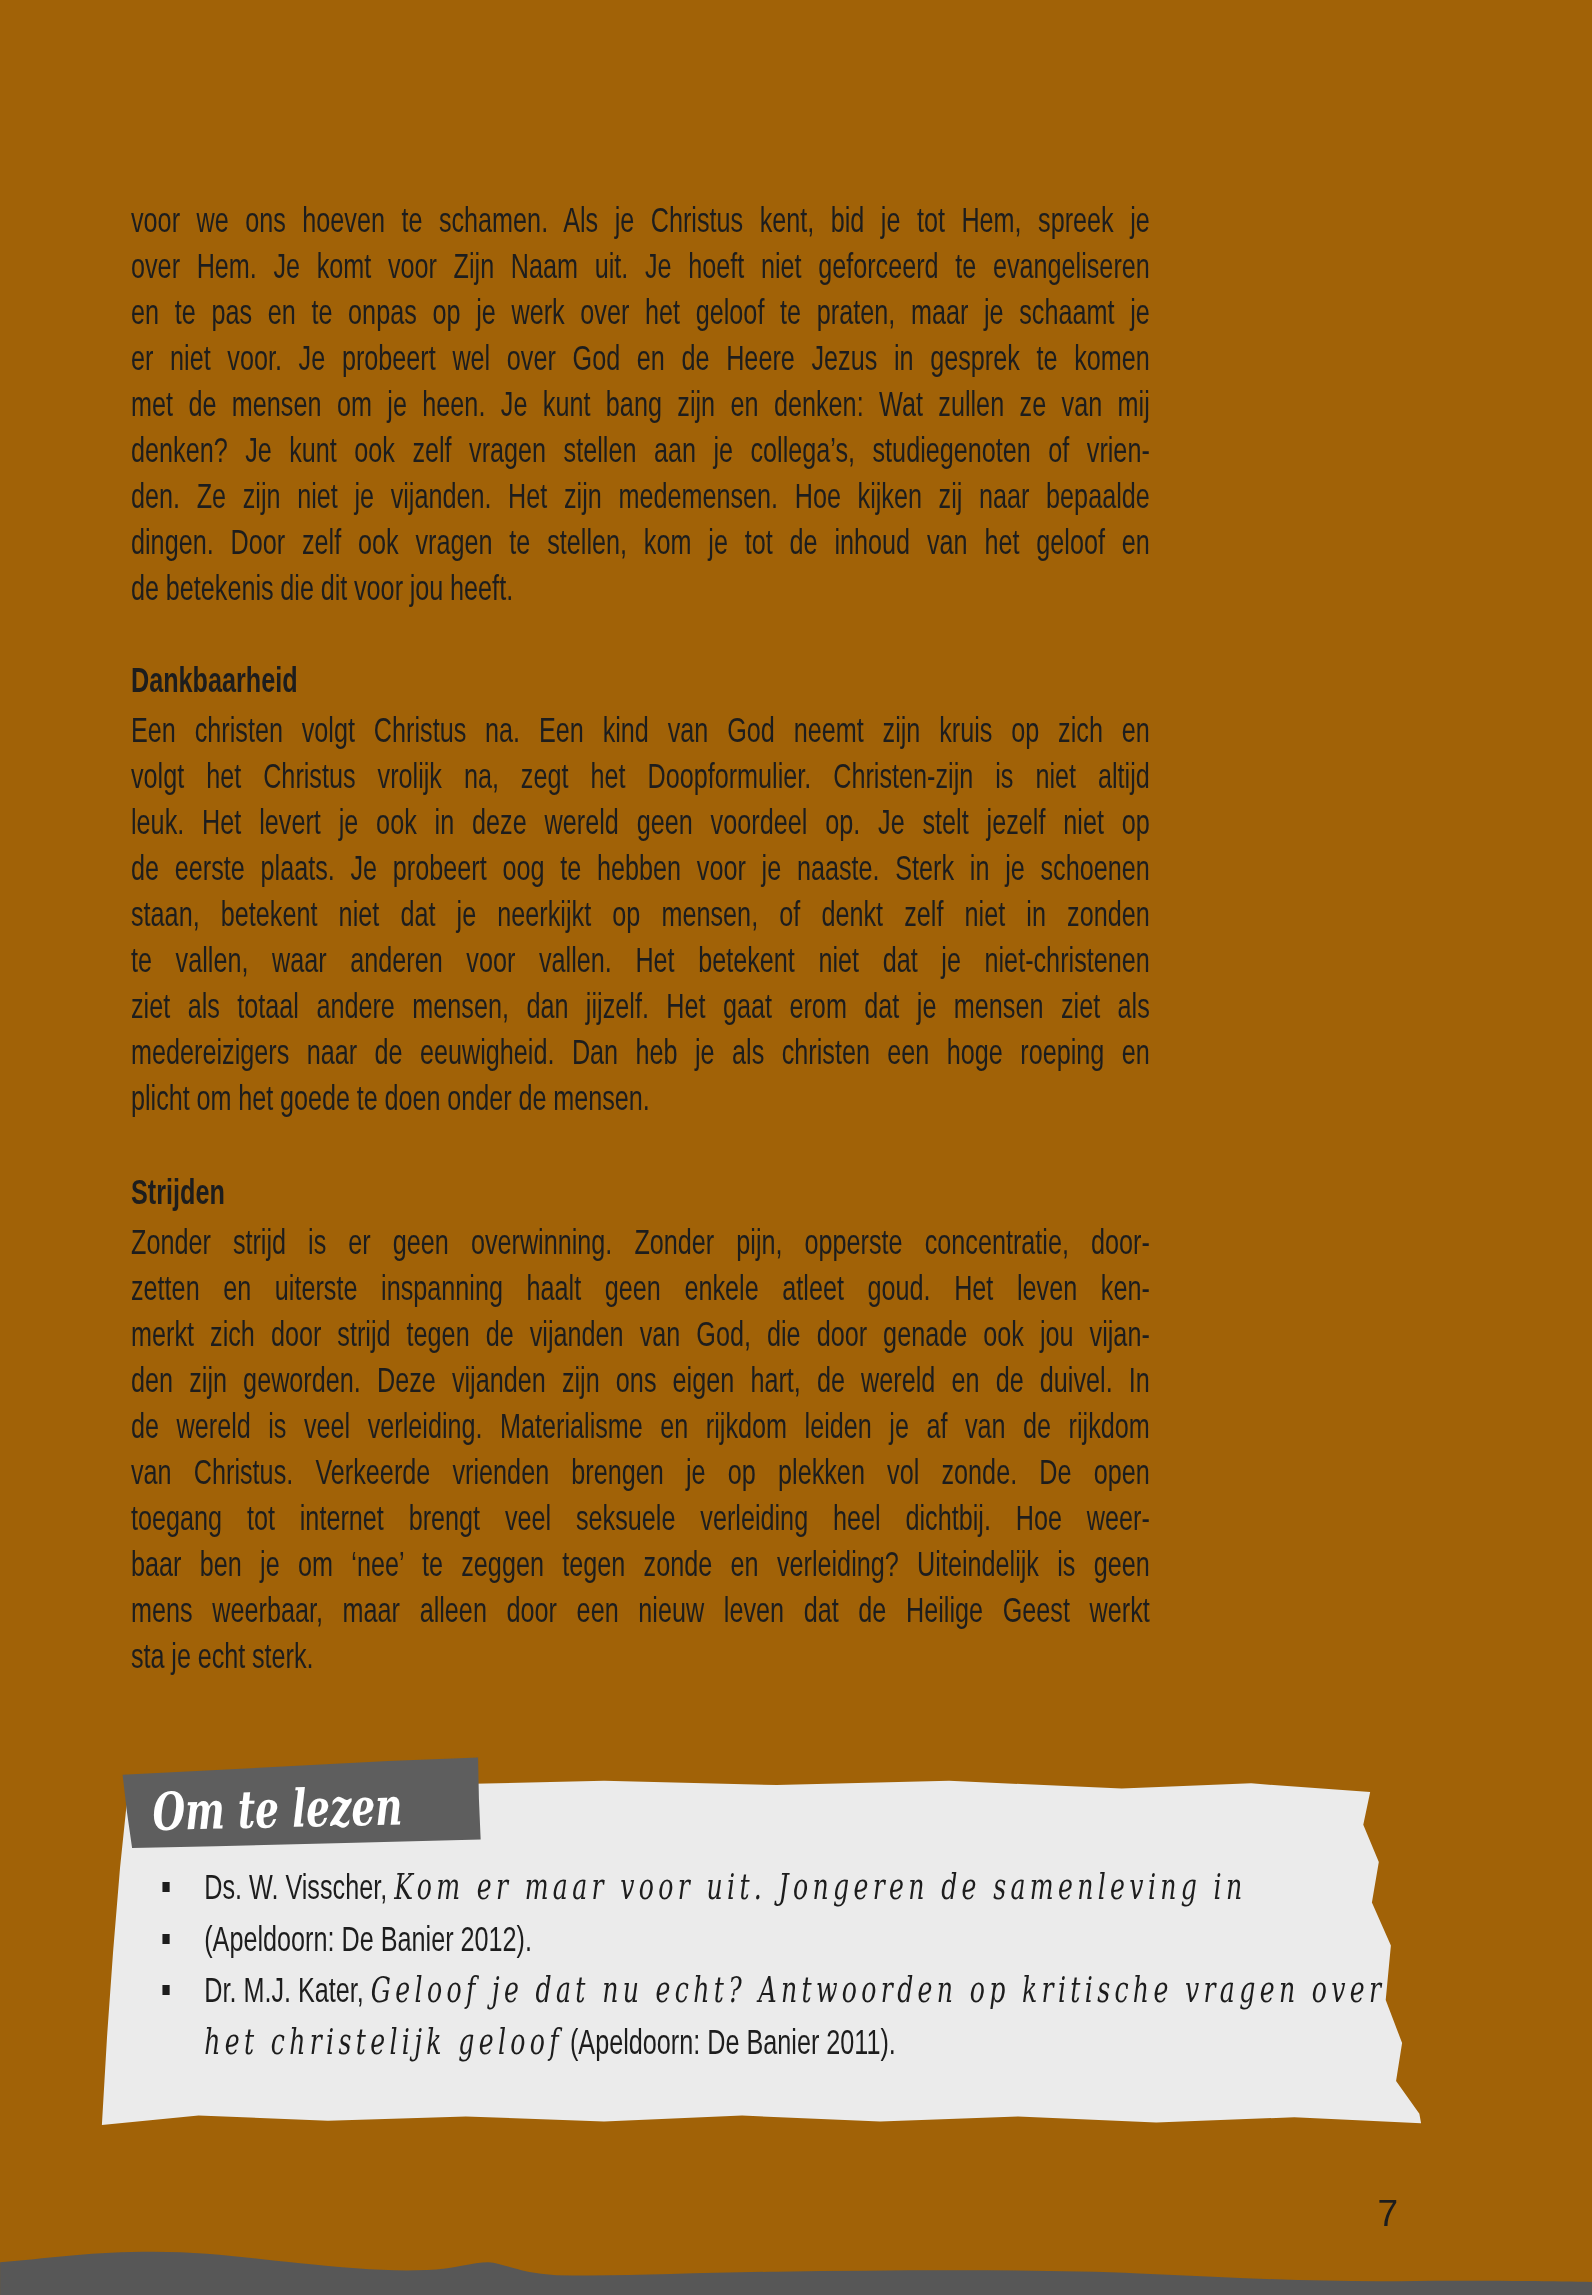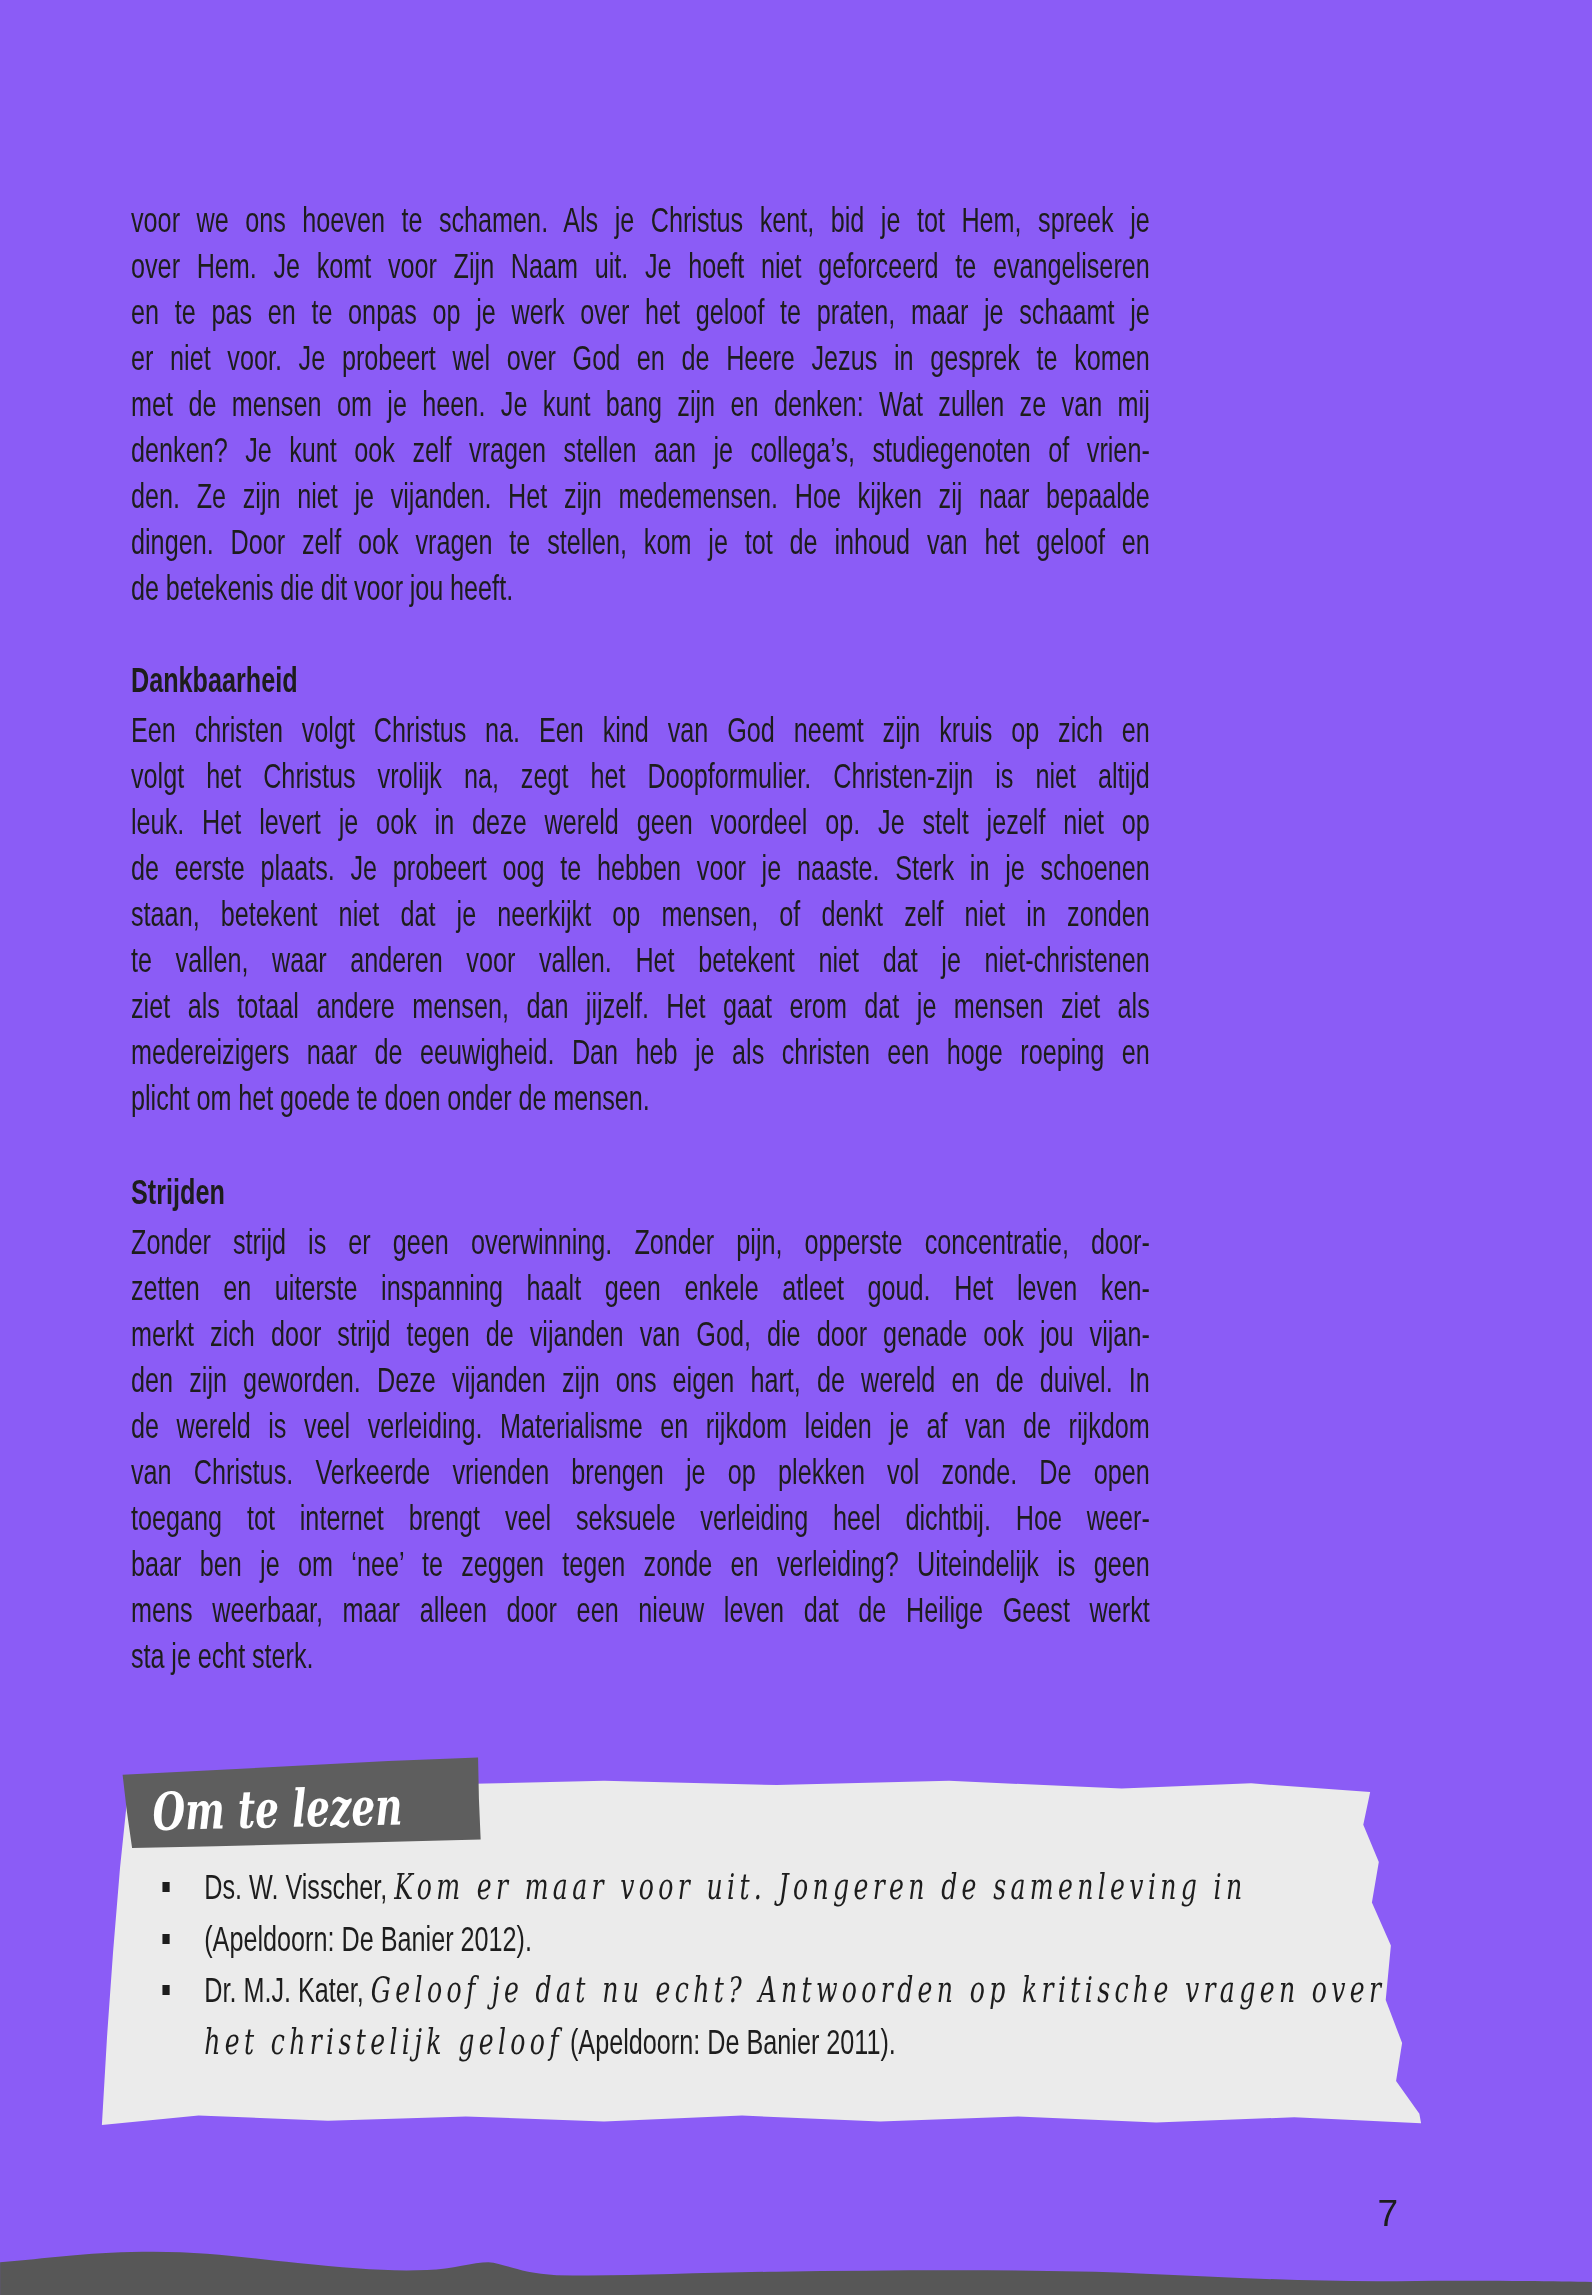--- a/index.html
+++ b/index.html
@@ -1,20 +1,20 @@
 <!DOCTYPE html>
 <html style="font-size:14px"><head>
 <meta charset="utf-8">
 <style>
   html, body { margin: 0; padding: 0; background: #ffffff; }
   .page {
     position: relative;
     width: 1592px;
     height: 2295px;
-    background: #8b5cf6;
+    background: #a16207;
     overflow: hidden;
     font-family: "Liberation Sans", sans-serif;
     color: #1d1d1d;
   }
   svg.bg {
     position: absolute;
     left: 0; top: 0;
     width: 1592px; height: 2295px;
     z-index: 0;
   }

